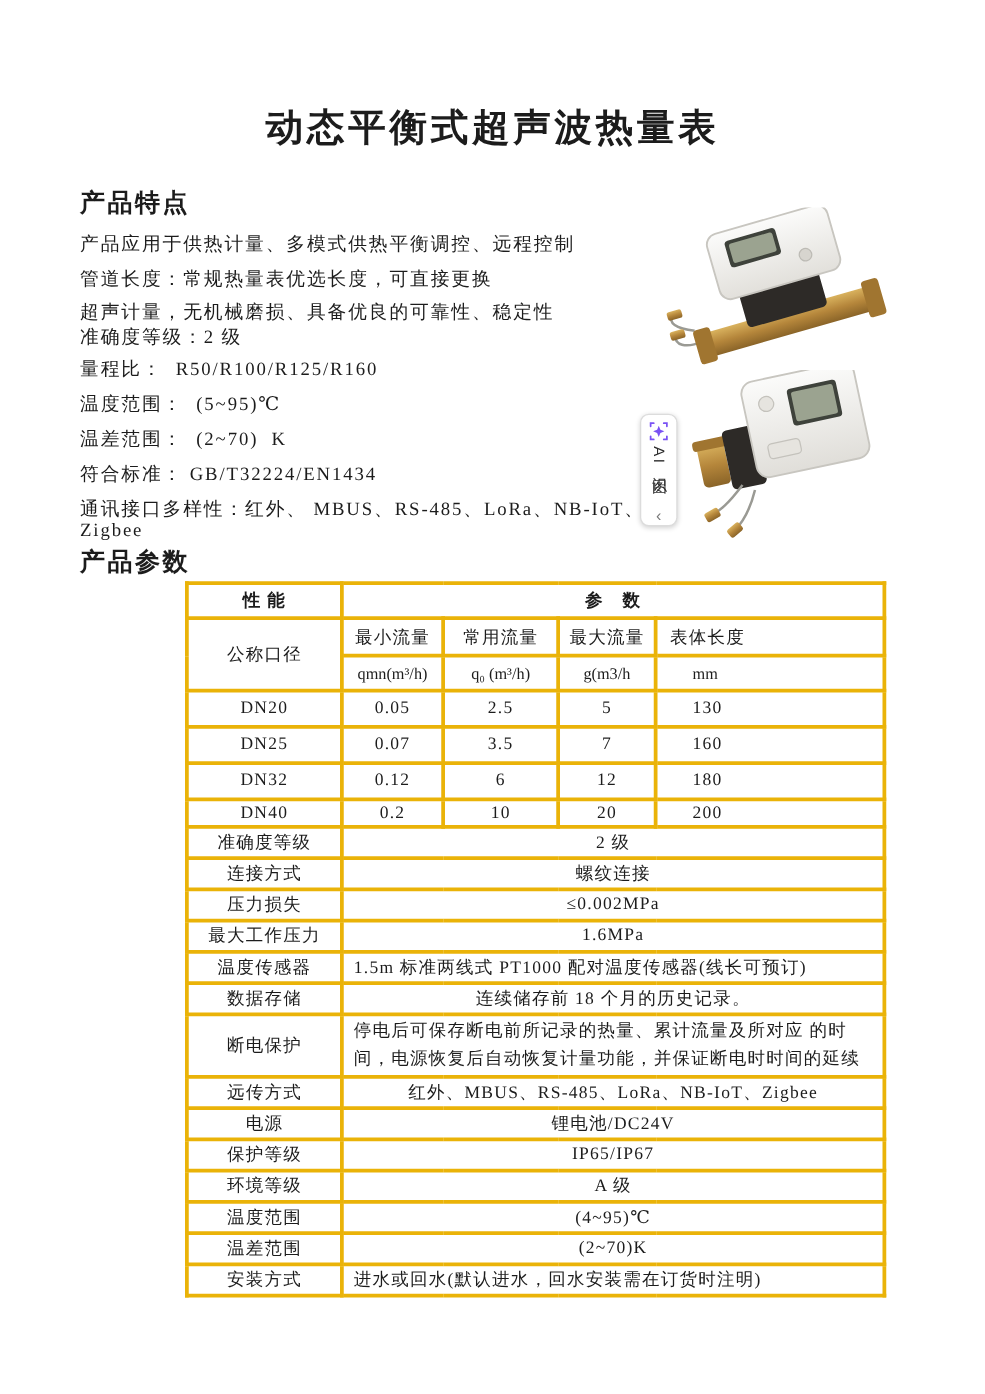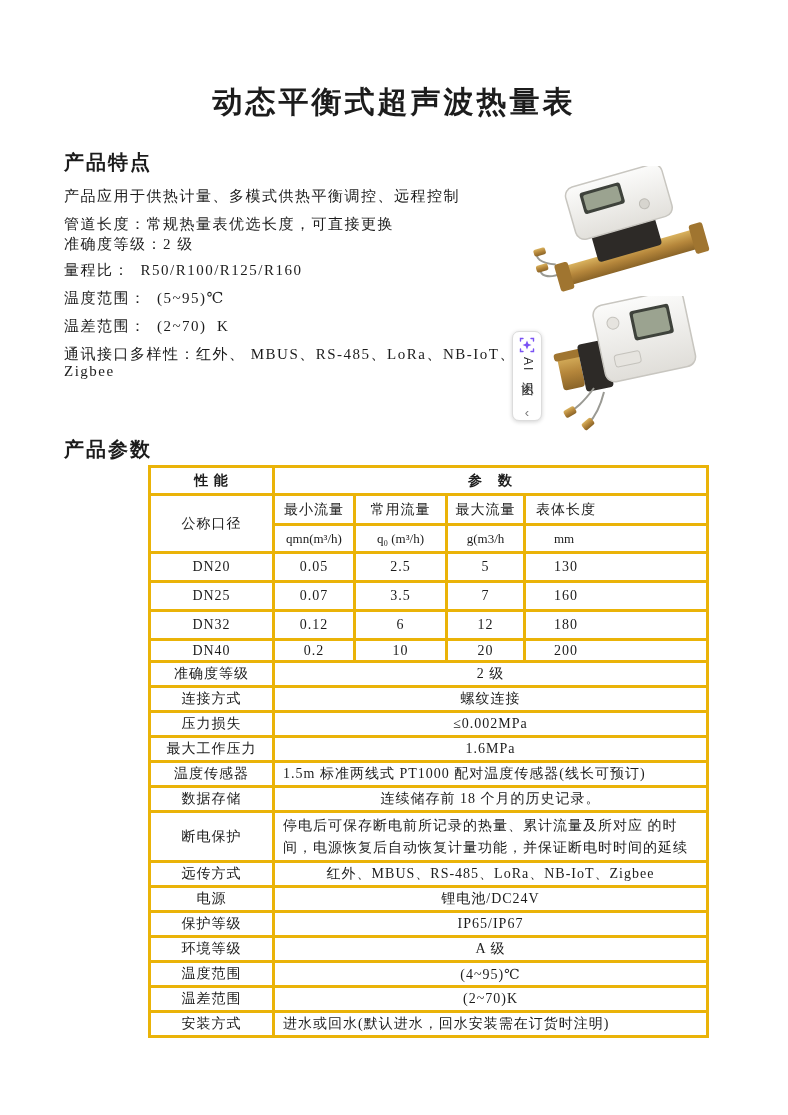--- a/index.html
+++ b/index.html
@@ -86,24 +86,26 @@
 
 <div class="page">
 
   <h1 class="doc-title">动态平衡式超声波热量表</h1>
 
   <h2 class="sec-heading" id="features-heading">产品特点</h2>
 
   <div class="features">
     <p>产品应用于供热计量、多模式供热平衡调控、远程控制</p>
     <p class="g12">管道长度：常规热量表优选长度，可直接更换</p>
+    <p class="g10">超声计量，无机械磨损、具备优良的可靠性、稳定性</p>
     <p class="g3">准确度等级：2 级</p>
     <p class="g10">量程比：  R50/R100/R125/R160</p>
     <p class="g12">温度范围：  (5~95)℃</p>
     <p class="g12">温差范围：  (2~70)  K</p>
+    <p class="g12">符合标准： GB/T32224/EN1434</p>
     <p class="g12">通讯接口多样性：红外、 MBUS、RS-485、LoRa、NB-IoT、Zigbee</p>
   </div>
 
   <svg class="photo" id="photo-1" width="185" height="140" viewBox="0 0 185 140">
     <defs>
       <linearGradient id="brass1" x1="0" y1="0" x2="0" y2="1">
         <stop offset="0" stop-color="#d9b25e"></stop>
           <stop offset=".5" stop-color="#b5863b"></stop>
           <stop offset="1" stop-color="#8a6428"></stop>
       </linearGradient>

